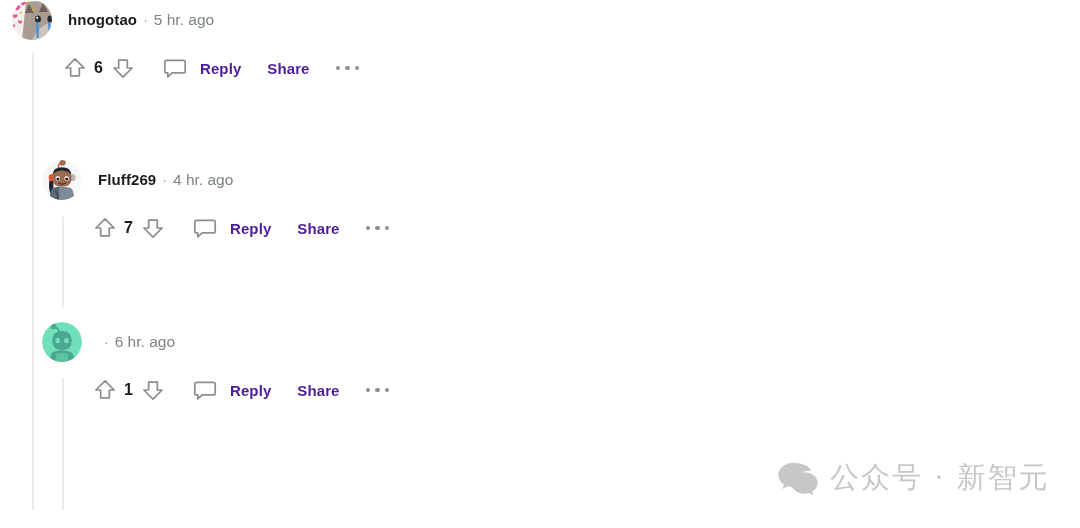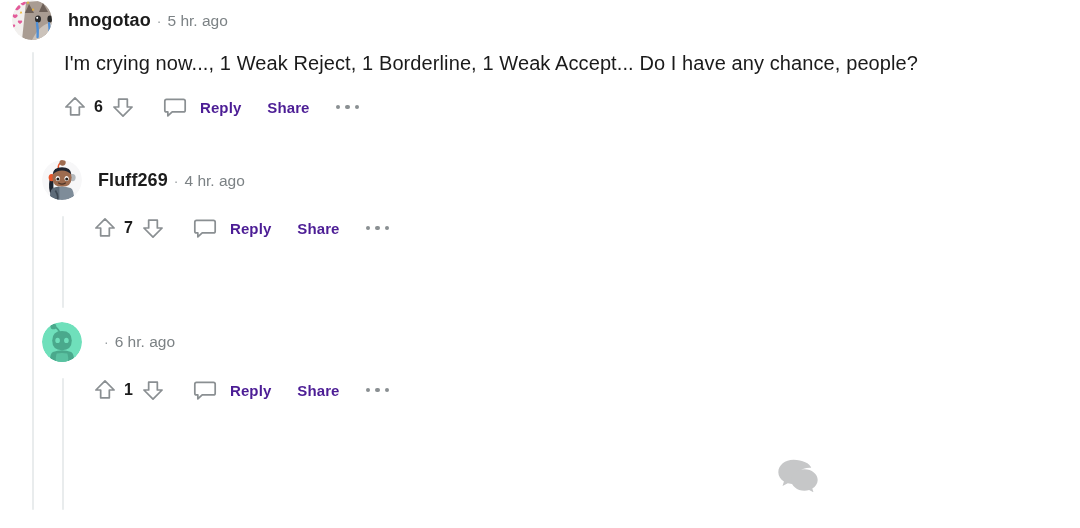--- a/index.html
+++ b/index.html
@@ -57,21 +57,21 @@
   .c1 .c-head { margin-left: 12px; }
   .c2 .c-head, .c3 .c-head { margin-left: 12px; }
 
   .byline {
     margin-left: 16px;
     display: flex;
     align-items: baseline;
     white-space: nowrap;
   }
   .uname {
-    font-size: 18px;
+    font-size: 15px;
     font-weight: bold;
     color: #1c1c1c;
     letter-spacing: .1px;
   }
   .dot {
     color: #9aa0a3;
     font-size: 14px;
     margin: 0 6px;
   }
   .tstamp {
@@ -201,21 +201,20 @@
           </g>
         </svg>
       </div>
       <div class="byline">
         <span class="uname">hnogotao</span>
         <span class="dot">·</span>
         <span class="tstamp">5 hr. ago</span>
       </div>
     </div>
 
-    <div class="c-body">I'm crying now..., 1 Weak Reject, 1 Borderline, 1 Weak Accept... Do I have any chance, people?</div>
 
     <div class="actions">
       <div class="vote-group">
         <span>
           <svg class="arrow" viewBox="0 0 24 24">
             <path d="M12 3.6 L20.4 12 h-4.4 v7.2 h-8 V12 H3.6 Z" fill="none" stroke="#8a8f92" stroke-width="1.6" stroke-linejoin="round"></path>
           </svg>
         </span>
         <span class="score">6</span>
         <span>
@@ -360,15 +359,16 @@
           <i></i>
       </span>
     </div>
   </div>
 
   <div class="watermark">
     <svg class="wm-logo" viewBox="0 0 44 38">
       <path d="M17 2 C7.6 2 0 8.2 0 15.8 c0 4.3 2.5 8.1 6.3 10.6 L4.7 31.3 l5.9 -3 c2 .6 4.2 .9 6.4 .9 c.6 0 1.1 0 1.7 -.1 c-.5 -1.3 -.7 -2.7 -.7 -4.1 c0 -7.8 7.6 -14.1 17 -14.1 c.6 0 1.2 0 1.8 .1 C35.4 6.2 27 2 17 2 Z" fill="#c6c7c8"></path>
       <path d="M44 24.6 C44 18 37.4 12.6 29.2 12.6 C21 12.6 14.4 18 14.4 24.6 c0 6.6 6.6 12 14.8 12 c1.8 0 3.6 -.3 5.2 -.8 l4.9 2.5 l-1.3 -4.1 C41.6 32 44 28.5 44 24.6 Z" fill="#c6c7c8"></path>
     </svg>
+    <span class="wm-text">公众号 · 新智元</span>
   </div>
 
 </div>
 
 </body></html>

